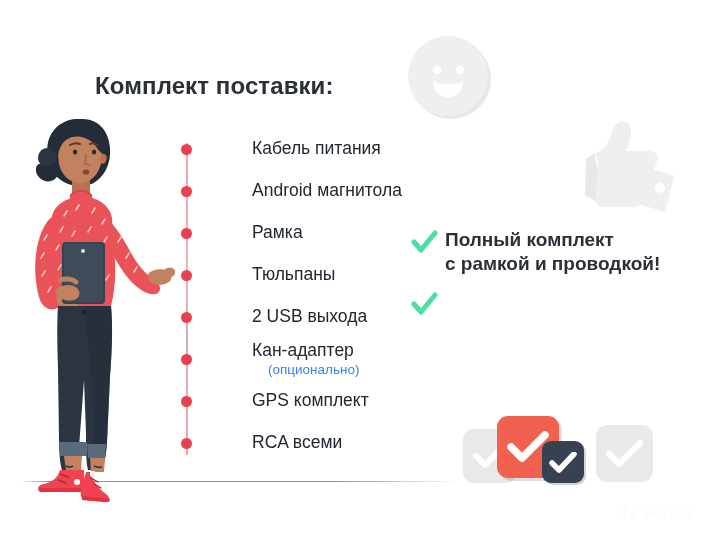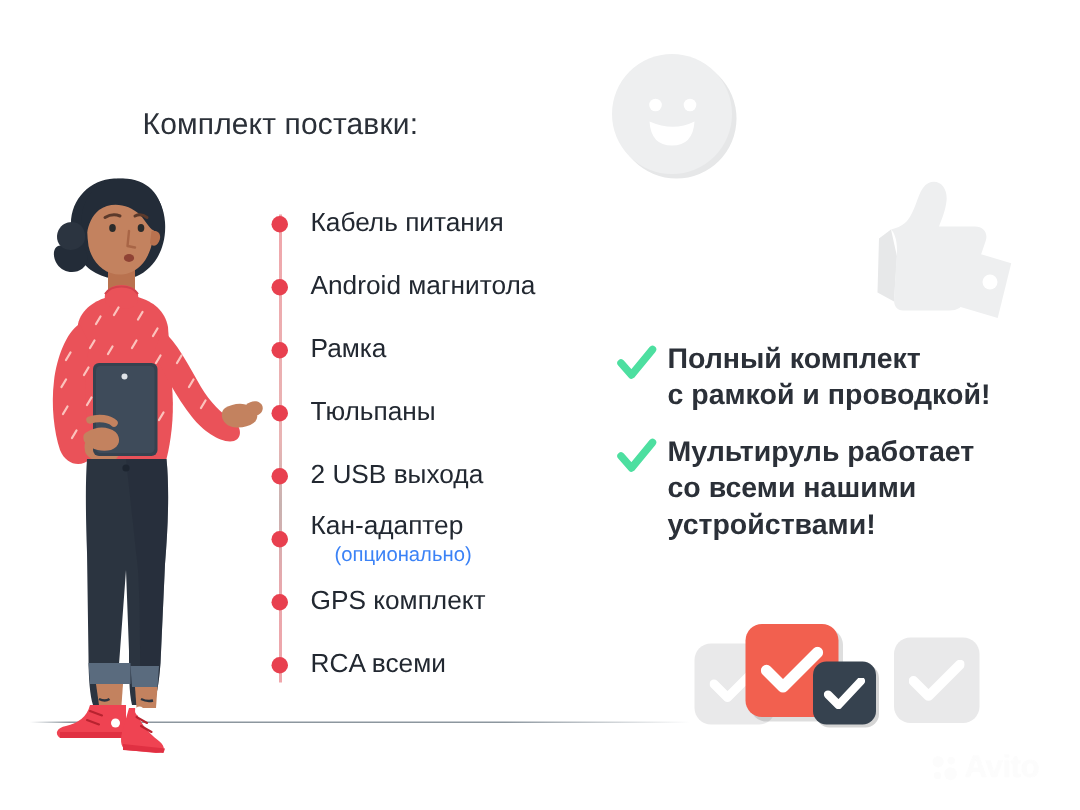--- a/index.html
+++ b/index.html
@@ -43,39 +43,40 @@
     top: 112px;
     width: 164px;
     height: 390px;
   }
 
   
   #page-title {
     position: absolute;
     left: 95px;
     top: 72px;
-    font-size: 20px;
-    font-weight: normal;
+    font-size: 24px;
+    font-weight: bold;
     color: #2b3038;
     letter-spacing: .1px;
     white-space: nowrap;
   }
 
   
   #kit-list {
     position: absolute;
     left: 181px;
     top: 128px;
     width: 250px;
   }
   .kit-row {
     position: relative;
     display: flex;
     align-items: center;
     height: 42px;
+    gap: 45px;
   }
   .kit-dot {
     position: relative;
     z-index: 2;
     flex: 0 0 auto;
     width: 11px;
     height: 11px;
     border-radius: 50%;
     background: #e8404f;
     margin-right: 15px;
@@ -352,23 +353,20 @@
       <span class="benefit-text">Полный комплект
 с рамкой и проводкой!</span>
     </div>
 
     <div class="benefit">
       <span class="benefit-check">
         <svg viewBox="0 0 27 27" width="27" height="27">
           <path d="M3 13 L10 21 L24 4" stroke="#4ddfa0" stroke-width="5" fill="none" stroke-linecap="round" stroke-linejoin="round"></path>
         </svg>
       </span>
-      <span class="benefit-text">Мультируль работает
-со всеми нашими
-устройствами!</span>
     </div>
 
   </div>
 
   <div id="checkbox-cards">
 
     <div class="cb-card cb-grey-1">
       <svg class="cb-tick" style="left:10px; top:14px;" viewBox="0 0 34 26" width="34" height="26">
         <path d="M3 13 L12 22 L31 3" stroke="#ffffff" stroke-width="6" fill="none" stroke-linecap="round" stroke-linejoin="round"></path>
       </svg>

